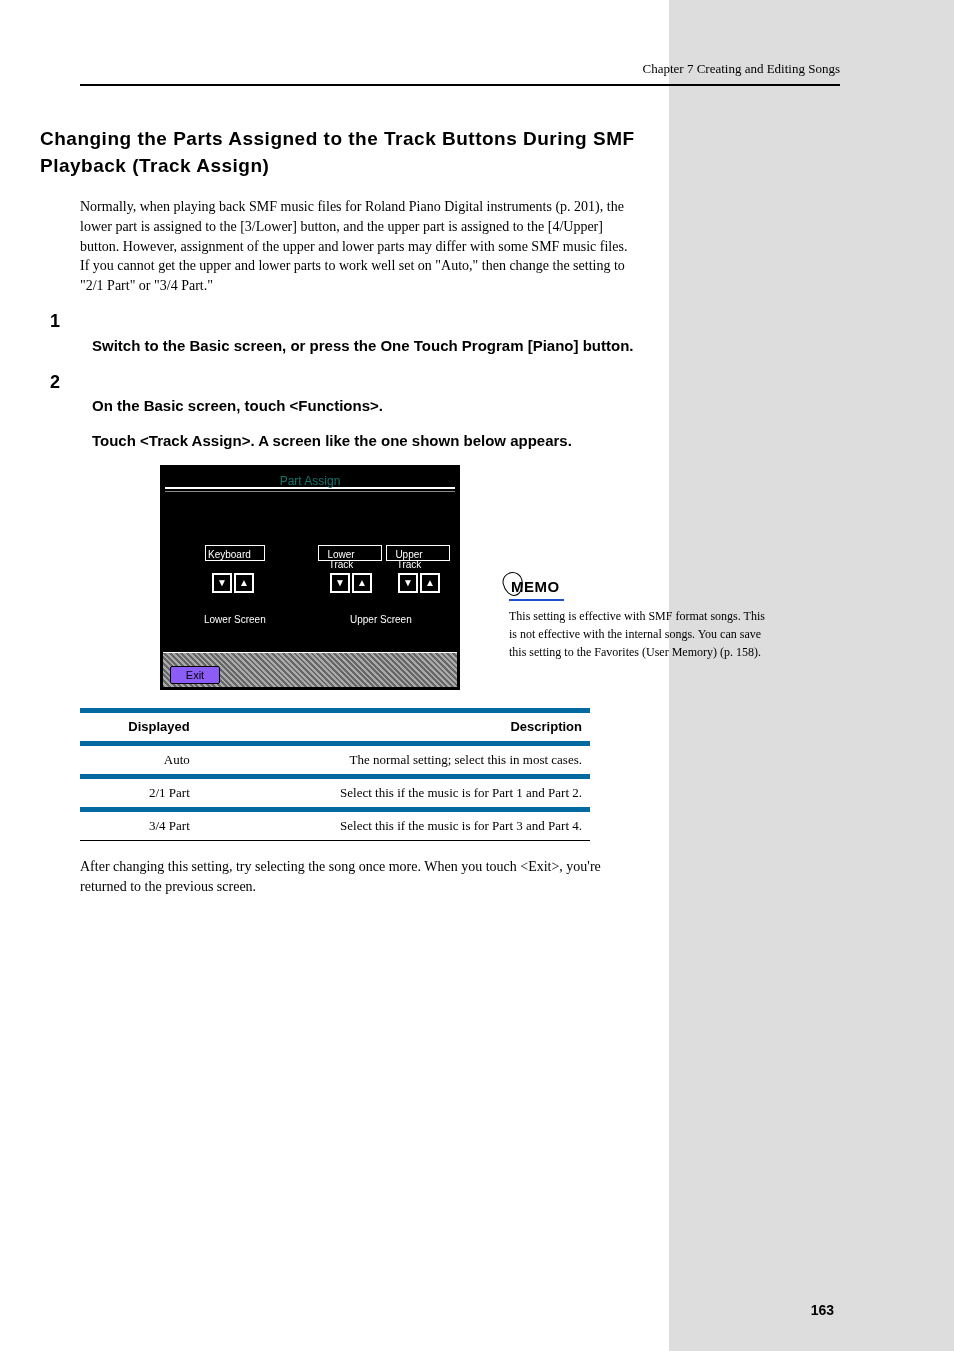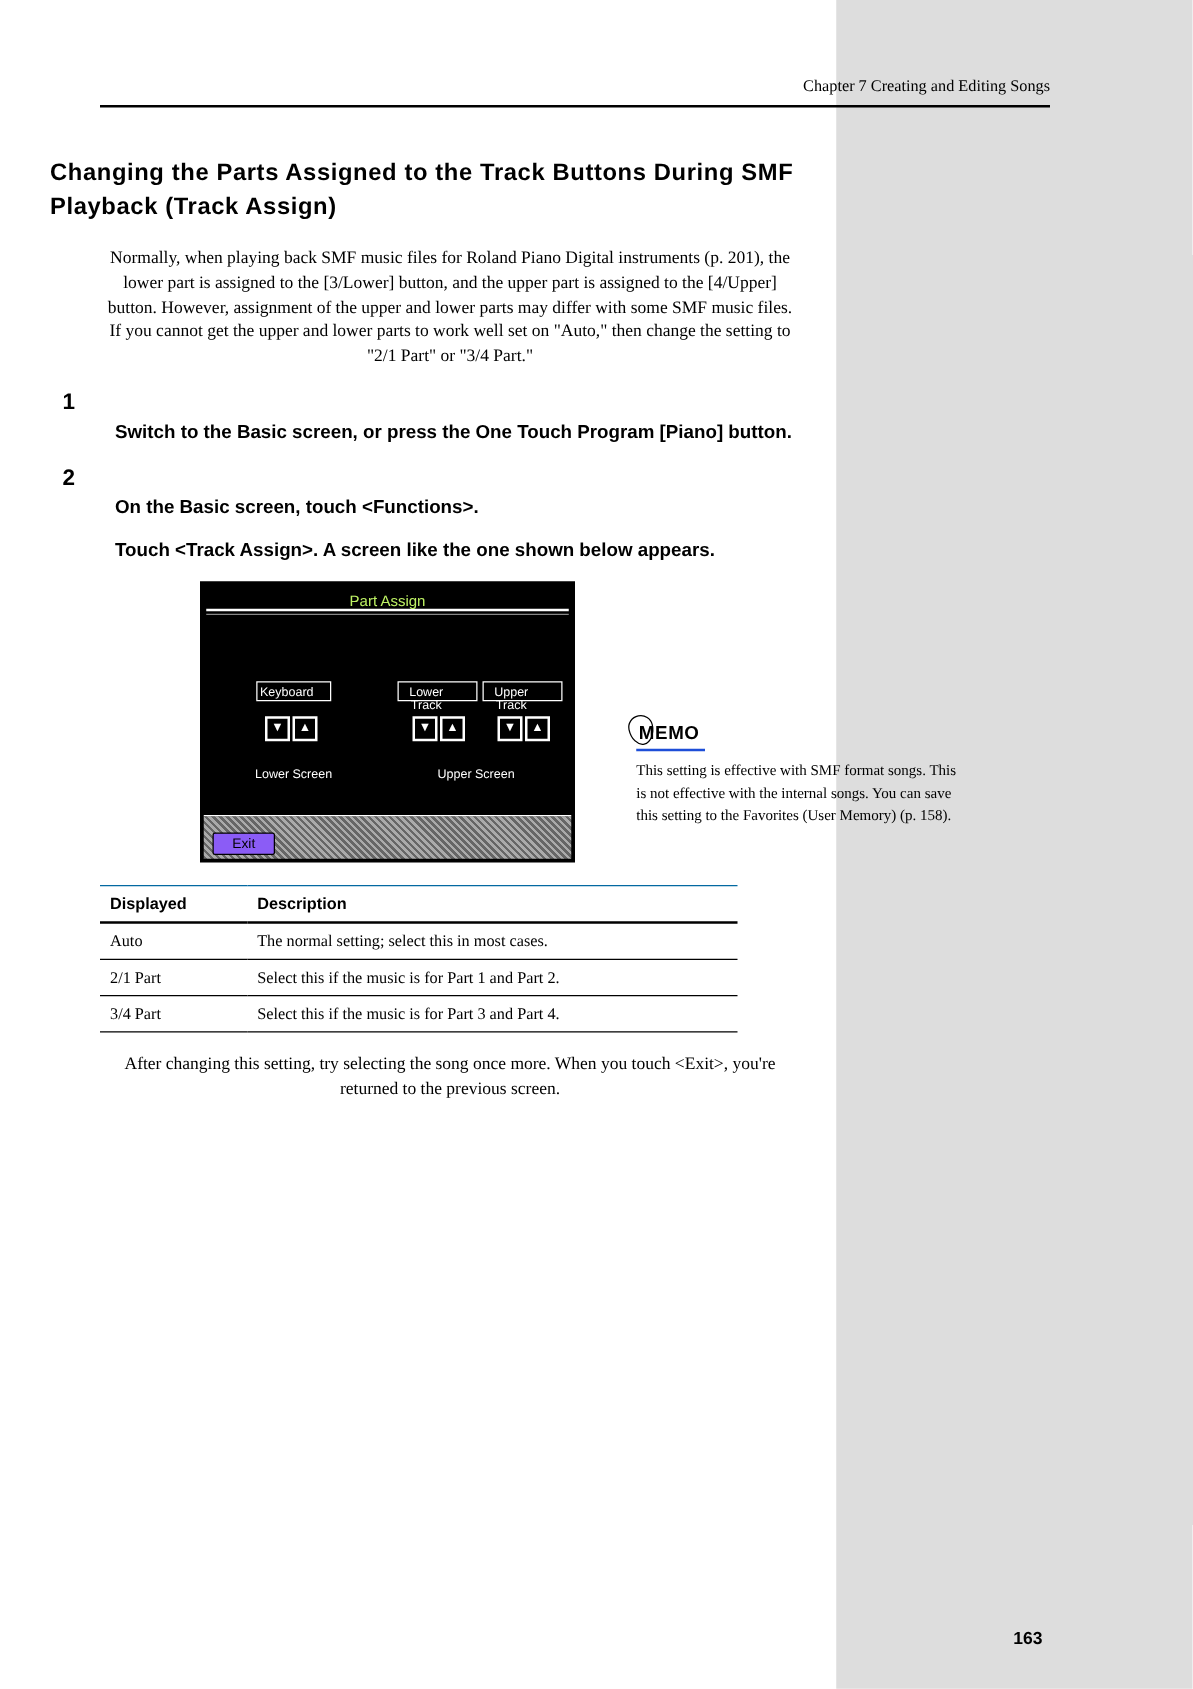--- a/index.html
+++ b/index.html
@@ -64,38 +64,37 @@
     font-weight: bold;
     font-size: 15px;
     display: inline-block;
     width: calc(100% - 2px);
     vertical-align: top;
     margin-left: 12px;
   }
   .indent-text {
     margin-left: 0px;
     font-size: 14px;
-    text-align: center;
   }
   
   .lcd {
     width: 300px;
     height: 225px;
     background: #000;
     margin: 10px 0 18px 80px;
     position: relative;
     font-family: Arial, sans-serif;
   }
   .lcd-title-bar {
     position: absolute;
     top: 8px; left: 5px; right: 5px;
     height: 16px;
     border-bottom: 2px solid #fff;
     text-align: center;
-    color: #bef264;
+    color: #0f766e;
     font-size: 12px;
   }
   .lcd-title-bar::after{
     content:"";
     position:absolute;
     left:0; width:100%;
     top:18px;
     height:1px;
     background:#888;
   }
@@ -168,24 +167,24 @@
     vertical-align: middle;
     margin: 0 2px;
   }
   table.parts {
     border-collapse: collapse;
     width: 510px;
     margin: 12px 0 16px 0;
     font-size: 13px;
   }
   table.parts th, table.parts td {
-    border-top: 1px solid #0369a1;
+    border-top: 5px solid #0369a1;
     border-bottom: 1px solid #000;
     padding: 5px 8px;
-    text-align: left;
+    text-align: right;
   }
   table.parts th {
     font-family: Arial, sans-serif;
     font-weight: bold;
   }
   table.parts .hdr th {
     border-bottom: 2px solid #000;
   }
   .memo-box {
     position: absolute;

